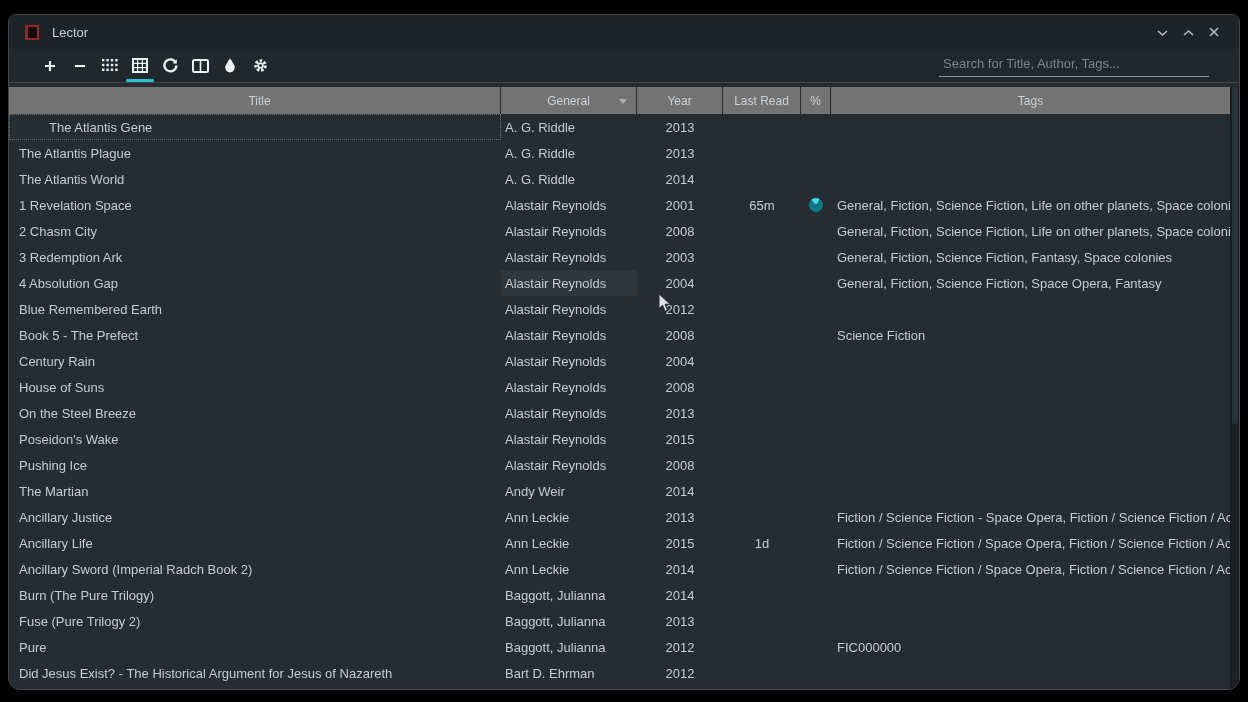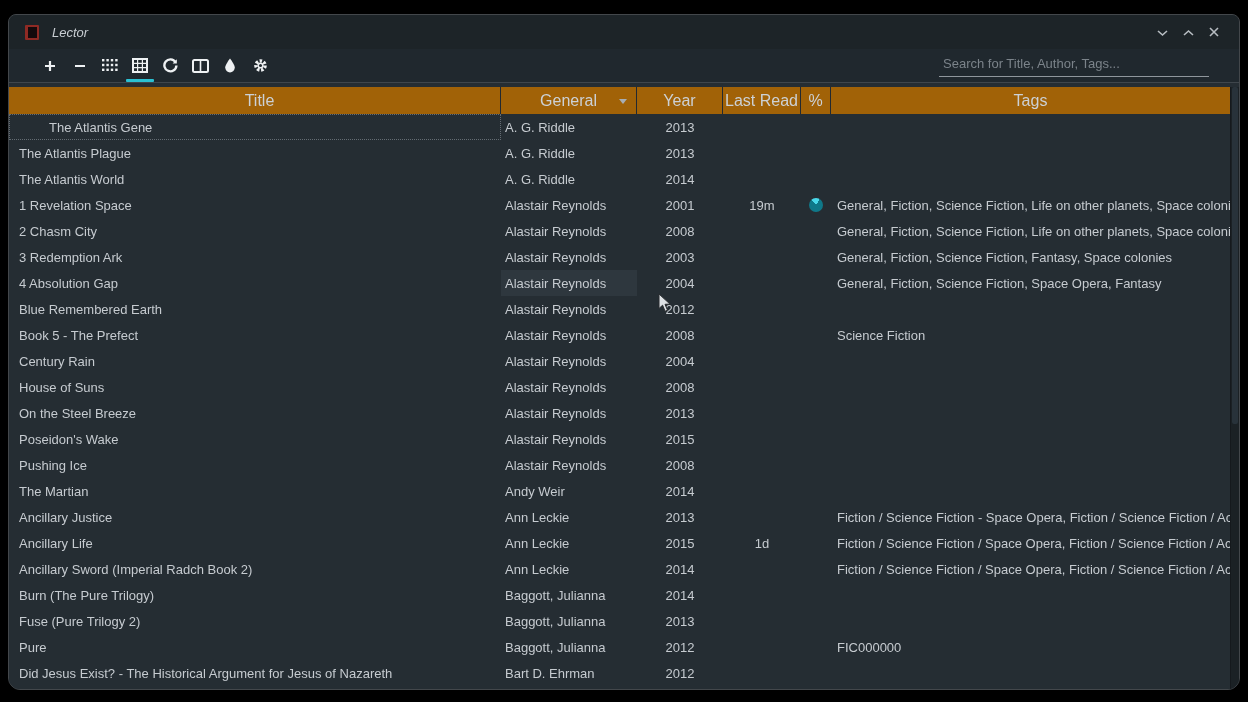--- a/index.html
+++ b/index.html
@@ -7,42 +7,42 @@
   .stage { position:relative; width:1248px; height:702px; background:#000; overflow:hidden; }
 
   .window { position:absolute; left:8px; top:14px; width:1232px; height:676px;
             background:#252d33; border:1px solid #43474b; border-radius:8px 8px 12px 12px;
             overflow:hidden; display:flex; flex-direction:column; }
 
   
   .titlebar { flex:0 0 34px; background:#1d2428; display:flex; align-items:center; padding:0 12px; }
   .app-icon { width:14px; height:15px; border:2px solid #8f2a24; border-left-width:3px;
               background:#140a0c; border-radius:1px; margin-left:4px; }
-  .title-text { margin-left:13px; color:#c9ced3; font-size:13px;font-style:italic; }
+  .title-text { margin-left:13px; color:#c9ced3; font-size:13px; }
   .win-controls { margin-left:auto; display:flex; gap:8px; padding-right:4px; }
   .wc-btn { width:18px; height:18px; display:flex; align-items:center; justify-content:center; color:#b6bcc1; }
 
   
   .toolbar { flex:0 0 34px; background:#20282e; display:flex; align-items:center;
              padding:0 28px; border-bottom:1px solid #3f464c; }
   .tb-btn { width:26px; height:26px; display:flex; align-items:center; justify-content:center;
             margin-right:4px; position:relative; color:#eef1f3; }
   .tb-btn svg { display:block; }
   .tb-btn.active::after { content:""; position:absolute; left:-1px; right:-1px; bottom:-3px;
             height:3px; background:var(--accent); border-radius:1px; }
   .search-wrap { margin-left:auto; width:272px; padding-right:2px; }
   .search-wrap input { width:100%; background:transparent; border:none; outline:none;
             border-bottom:1px solid #8f969c; color:#c9ced3; font-size:13px;
             padding:2px 4px 5px 4px; font-family:"Liberation Sans", sans-serif; }
   .search-wrap input::placeholder { color:#7b838a; }
 
   
   .table-gap { flex:0 0 4px; background:#252d33; }
   .table-wrap { position:relative; flex:1; display:flex; flex-direction:column; overflow:hidden; }
-  .theader { flex:0 0 27px; background:#a16207; display:flex; color:#ccd1d6; font-size:16px;
+  .theader { flex:0 0 27px; background:#737373; display:flex; color:#ccd1d6; font-size:12px;
              padding-right:9px;text-align:center; }
   .hc { display:flex; align-items:center; justify-content:center; position:relative;
         border-right:1px solid #222930; height:100%; }
   .hc:last-child { border-right:none; }
   .sort-indicator { position:absolute; right:9px; top:12px; width:0; height:0;
         border-left:4px solid transparent; border-right:4px solid transparent;
         border-top:5px solid #a7adb3; }
 
   .tbody { flex:1; background:#252d33; overflow:hidden; }
   .trow { height:26px; display:flex; align-items:center; font-size:13px; color:#c6cbd0;
@@ -227,21 +227,21 @@
             <div class="cell c-author">A. G. Riddle</div>
             <div class="cell c-year">2014</div>
             <div class="cell c-last"></div>
             <div class="cell c-pct"></div>
             <div class="cell c-tags"></div>
           </div>
           <div class="trow">
             <div class="cell c-title">1 Revelation Space</div>
             <div class="cell c-author">Alastair Reynolds</div>
             <div class="cell c-year">2001</div>
-            <div class="cell c-last">19m</div>
+            <div class="cell c-last">65m</div>
             <div class="cell c-pct">
               <span class="pie" style="background: conic-gradient(from -40deg, rgb(73, 216, 234) 0deg, rgb(73, 216, 234) 72deg, rgb(15, 120, 137) 72deg, rgb(15, 120, 137) 360deg);"></span>
             </div>
             <div class="cell c-tags">General, Fiction, Science Fiction, Life on other planets, Space colonies</div>
           </div>
           <div class="trow">
             <div class="cell c-title">2 Chasm City</div>
             <div class="cell c-author">Alastair Reynolds</div>
             <div class="cell c-year">2008</div>
             <div class="cell c-last"></div>

